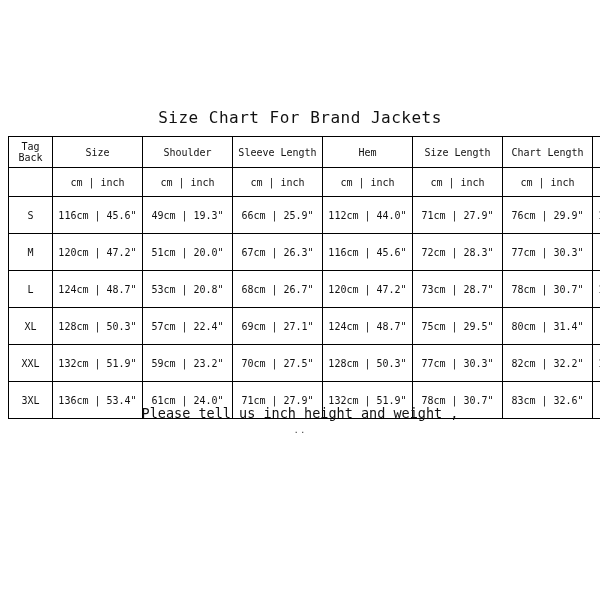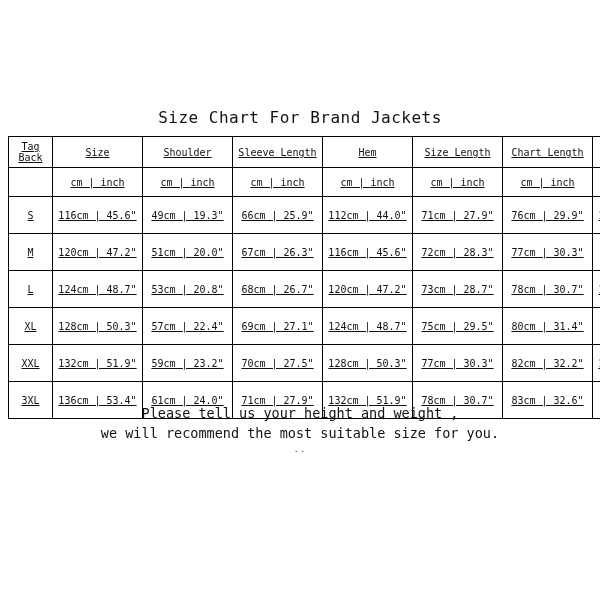--- a/index.html
+++ b/index.html
@@ -28,21 +28,20 @@
     text-align: center;
     font-size: 16px;
     letter-spacing: 0.5px;
     color: #111111;
   }
   .table-wrap {
     position: absolute;
     top: 136px;
     left: 8px;
     width: 584px;
-    text-decoration: underline;
   }
   table.size-table {
     border-collapse: collapse;
     width: 584px;
     table-layout: fixed;
   }
   table.size-table td, table.size-table th {
     border: 1px solid #000000;
     font-weight: normal;
     font-size: 10px;
@@ -197,18 +196,17 @@
           <td>132cm | 51.9"</td>
           <td>78cm | 30.7"</td>
           <td>83cm | 32.6"</td>
           <td>15cm | 5.9"</td>
         </tr>
       </tbody>
     </table>
   </div>
 
   <div class="note">
-    <span class="note-line">Please tell us your height and weight ,</span>
-    <span class="note-line">we will recommend the most suitable size for you.</span>
+    <span class="note-line">Please tell us inch height and weight ,</span>
     <span class="note-dots">..</span>
   </div>
 
 </div>
 
 </body></html>

